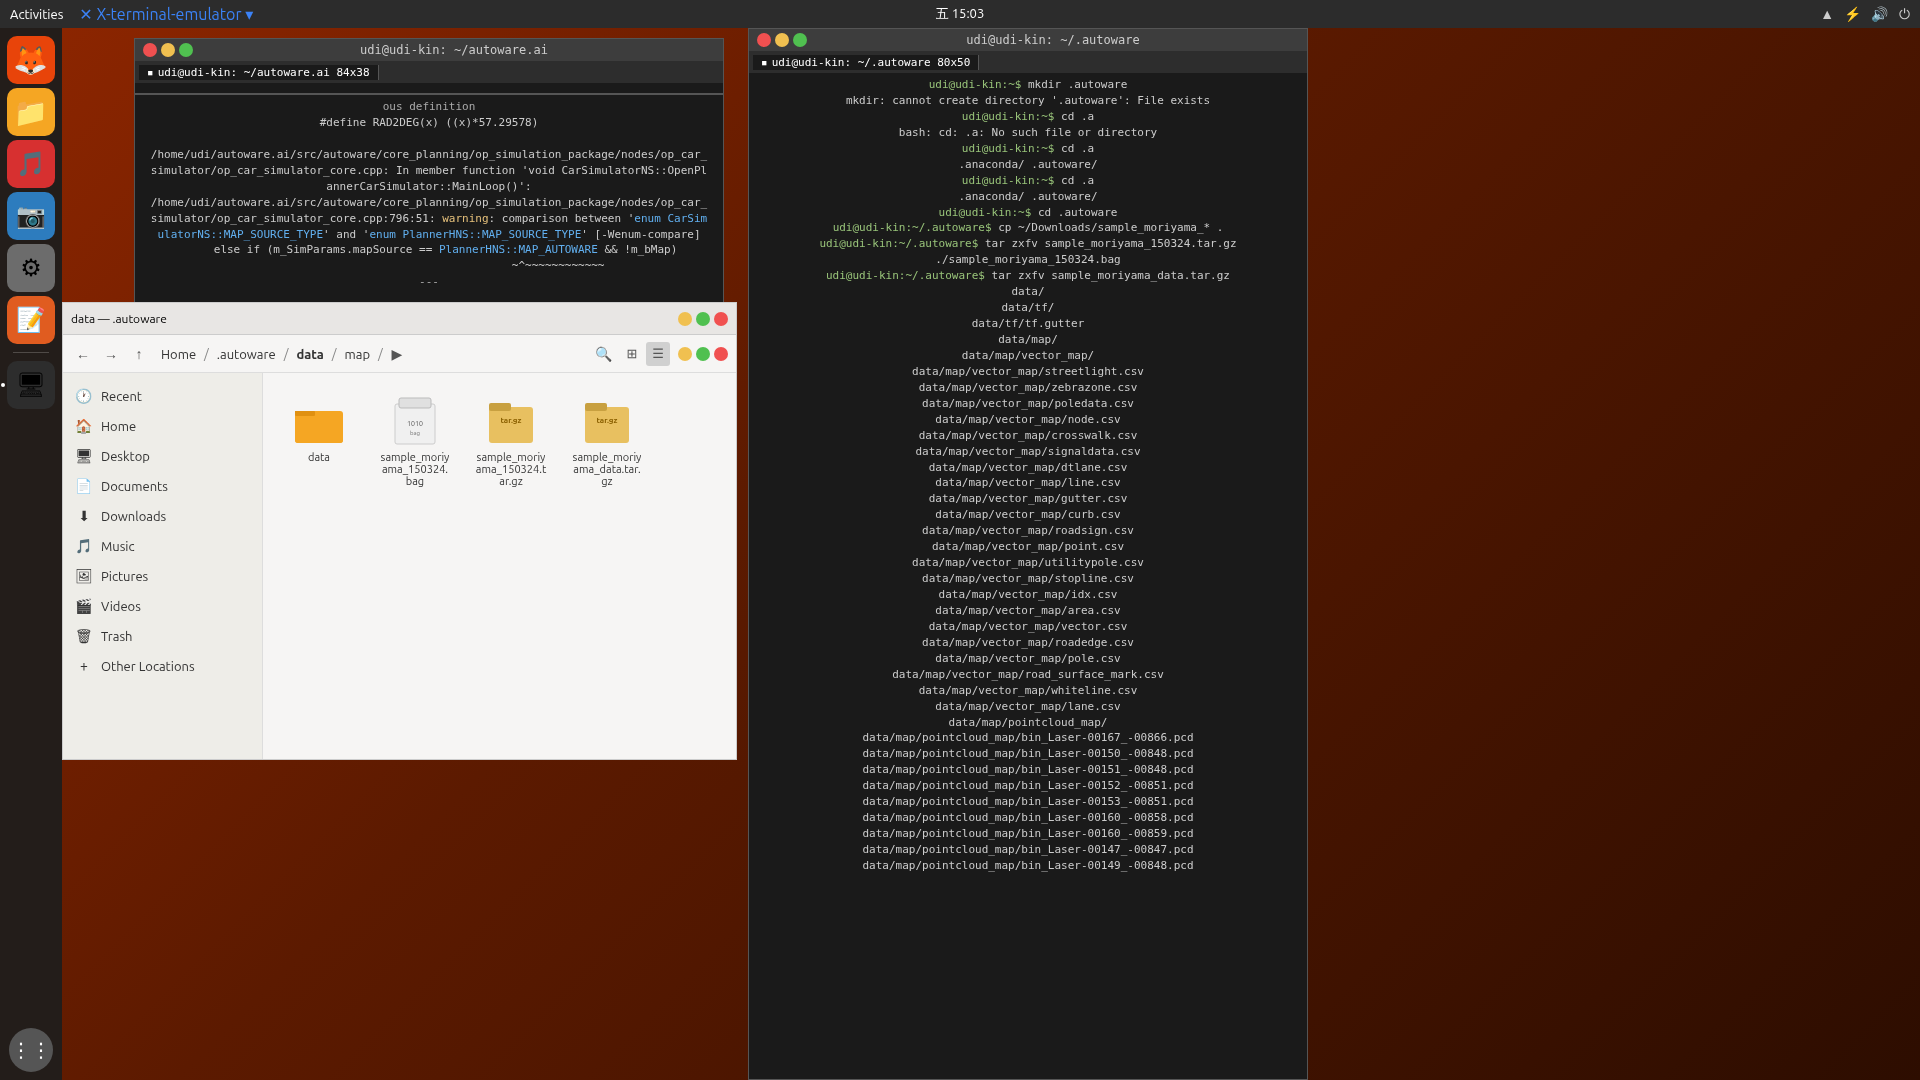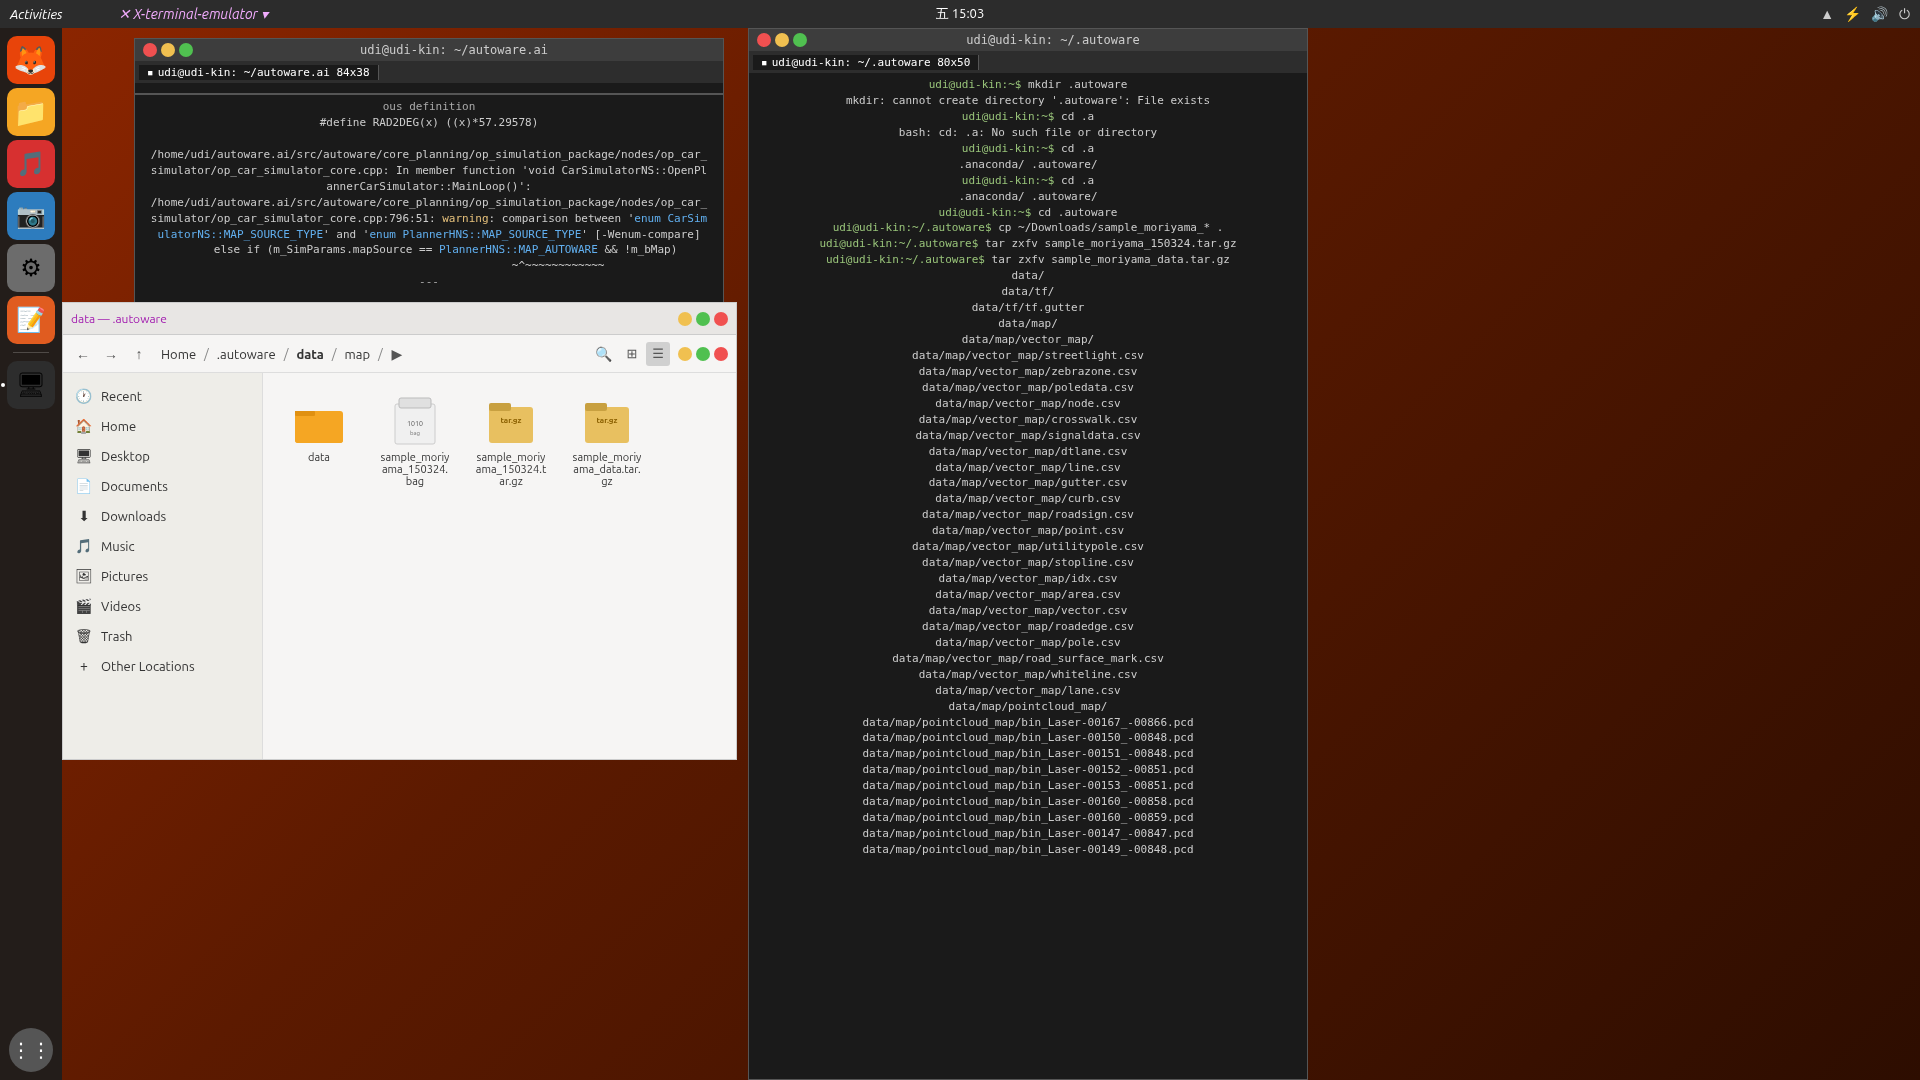--- a/index.html
+++ b/index.html
@@ -19,21 +19,21 @@
       height: 28px;
       background: #2c2c2c;
       display: flex;
       align-items: center;
       justify-content: space-between;
       color: #ccc;
       font-size: 13px;
       padding: 0 10px;
       z-index: 100;
     }
-    #topbar .left { display: flex; gap: 16px; align-items: center; font-style: italic; }
+    #topbar .left { display: flex; gap: 16px; align-items: center; }
     #topbar .center { position: absolute; left: 50%; transform: translateX(-50%); }
     #topbar .right { display: flex; gap: 10px; align-items: center; }
 
     
     #dock {
       position: absolute;
       left: 0; top: 28px; bottom: 0;
       width: 62px;
       background: rgba(30,30,30,0.85);
       display: flex;
@@ -140,21 +140,21 @@
     }
     #fm-titlebar {
       height: 32px;
       background: #e8e6e4;
       display: flex;
       align-items: center;
       justify-content: space-between;
       padding: 0 8px;
       border-bottom: 1px solid #ccc;
     }
-    #fm-titlebar .title { font-size: 12px; color: #a21caf; text-align: center; }
+    #fm-titlebar .title { font-size: 12px; color: #000000; text-align: center; }
     #fm-toolbar {
       height: 38px;
       background: #f6f5f4;
       display: flex;
       align-items: center;
       padding: 0 8px;
       gap: 4px;
       border-bottom: 1px solid #ddd;
     }
     .fm-nav-btn {
@@ -308,21 +308,21 @@
     }
   </style>
 </head>
 <body>
 
 <div id="bg"></div>
 
 <div id="topbar">
   <div class="left">
     <span style="cursor:pointer;color:#fff;font-size:13px;">Activities</span>
-    <span style="cursor:pointer;color:#f0abfc;font-size:14px;margin-left:40px;">✕ X-terminal-emulator ▾</span>
+    <span style="cursor:pointer;color:#3b82f6;font-size:16px;">✕ X-terminal-emulator ▾</span>
   </div>
   <div class="center">
     <span style="color:#fff;font-size:13px;">五 15:03</span>
   </div>
   <div class="right">
     <span class="status-icon">▲</span>
     <span class="status-icon">⚡</span>
     <span class="status-icon">🔊</span>
     <span class="status-icon">⏻</span>
   </div>
@@ -557,20 +557,21 @@
     <div>mkdir: cannot create directory '.autoware': File exists</div>
     <div><span style="color:#98c379;">udi@udi-kin:~$</span> cd .a</div>
     <div>bash: cd: .a: No such file or directory</div>
     <div><span style="color:#98c379;">udi@udi-kin:~$</span> cd .a</div>
     <div>.anaconda/  .autoware/</div>
     <div><span style="color:#98c379;">udi@udi-kin:~$</span> cd .a</div>
     <div>.anaconda/  .autoware/</div>
     <div><span style="color:#98c379;">udi@udi-kin:~$</span> cd .autoware</div>
     <div><span style="color:#98c379;">udi@udi-kin:~/.autoware$</span> cp ~/Downloads/sample_moriyama_* .</div>
     <div><span style="color:#98c379;">udi@udi-kin:~/.autoware$</span> tar zxfv sample_moriyama_150324.tar.gz</div>
+    <div>./sample_moriyama_150324.bag</div>
     <div><span style="color:#98c379;">udi@udi-kin:~/.autoware$</span> tar zxfv sample_moriyama_data.tar.gz</div>
     <div>data/</div>
     <div>data/tf/</div>
     <div>data/tf/tf.gutter</div>
     <div>data/map/</div>
     <div>data/map/vector_map/</div>
     <div>data/map/vector_map/streetlight.csv</div>
     <div>data/map/vector_map/zebrazone.csv</div>
     <div>data/map/vector_map/poledata.csv</div>
     <div>data/map/vector_map/node.csv</div>

